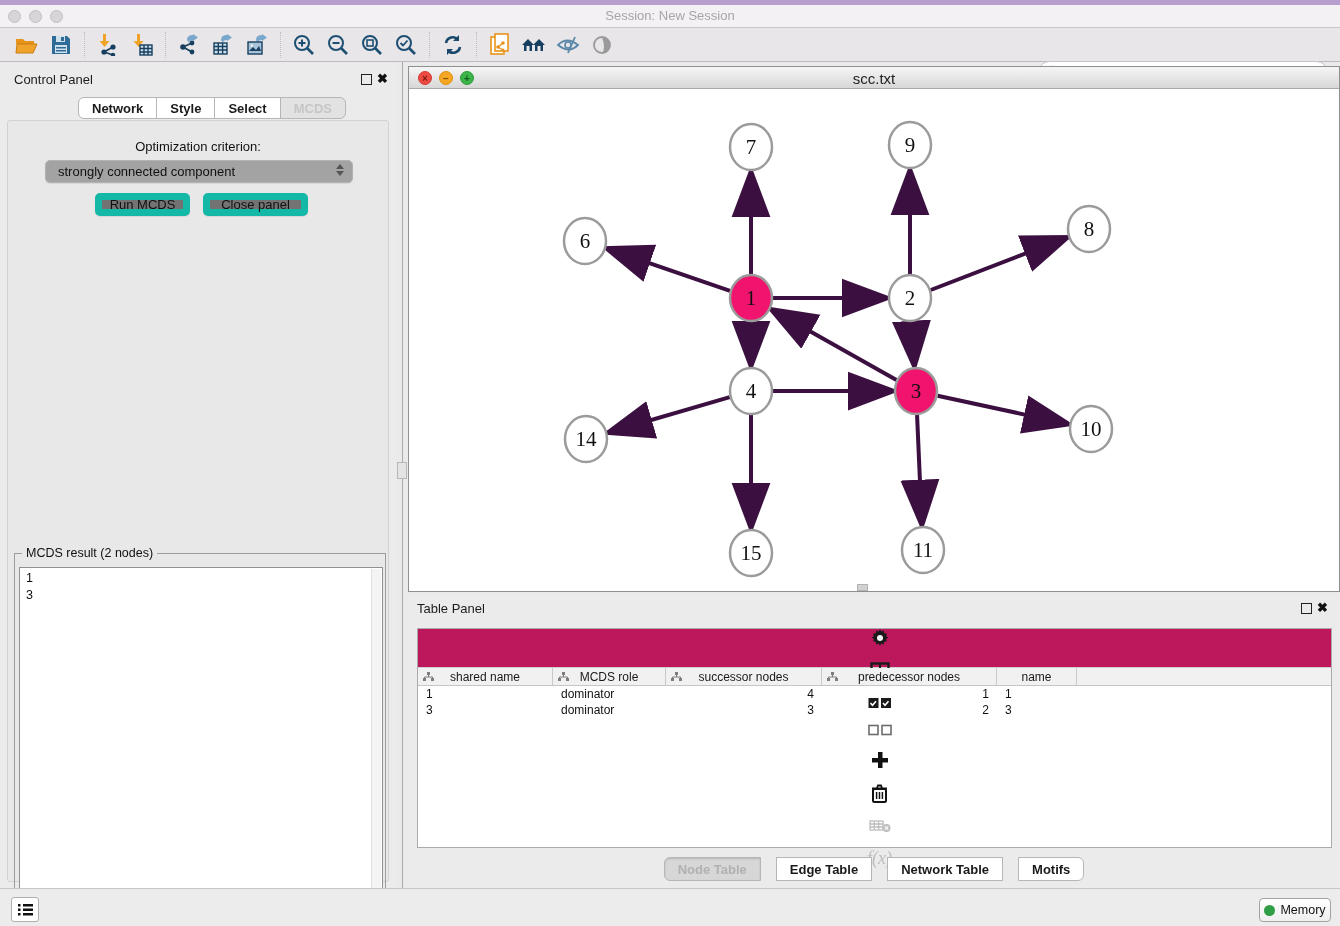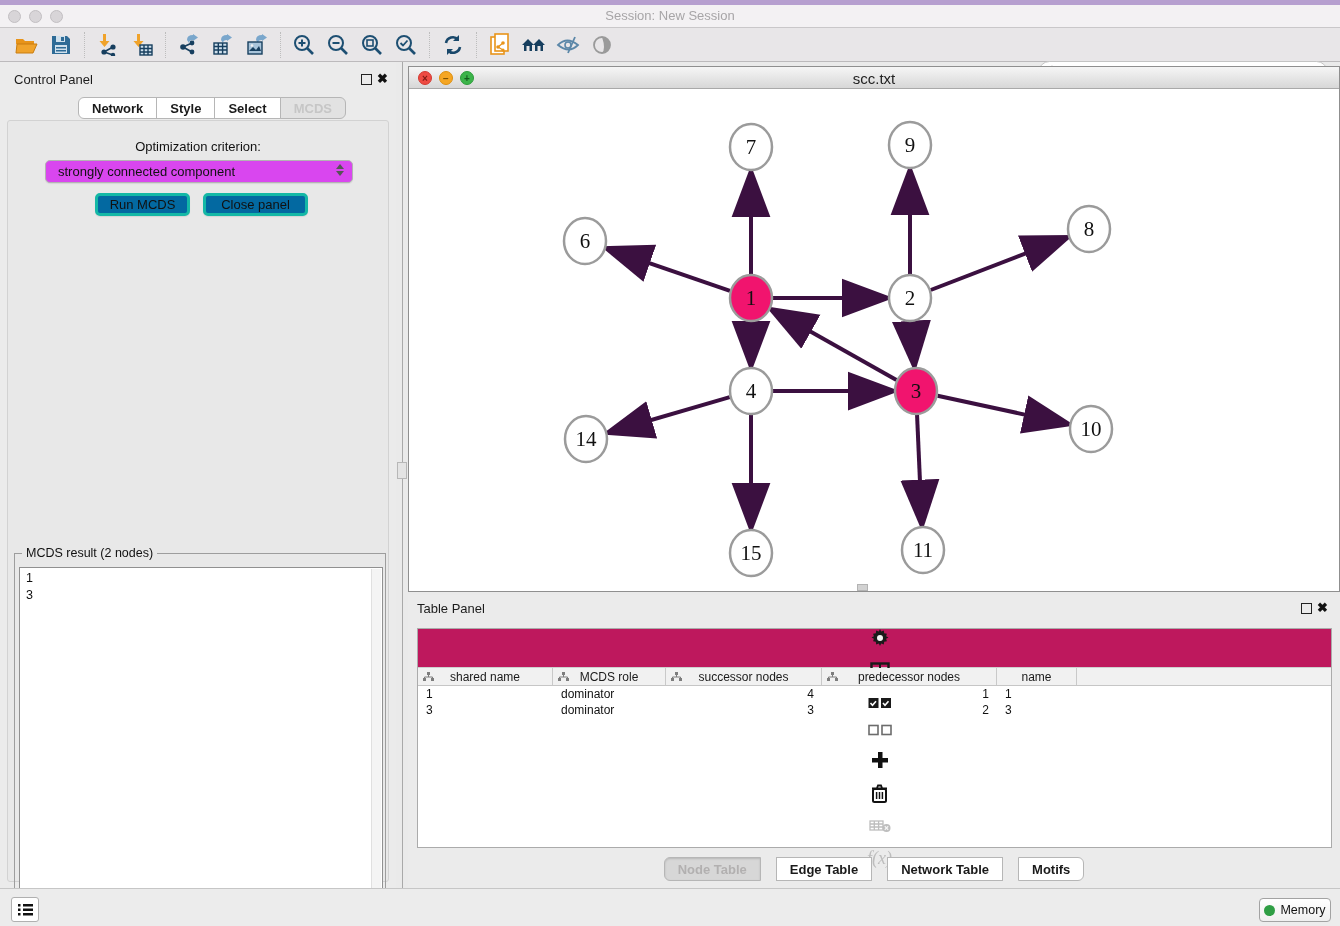--- a/index.html
+++ b/index.html
@@ -27,25 +27,25 @@
   #cp-title { position:absolute; left:14px; top:4px; font-size:13px; color:#1c1c1c; }
   .panel-float { position:absolute; top:6px; width:11px; height:11px; border:1.5px solid #222; background:transparent; }
   .panel-close { position:absolute; top:3px; font-size:13px; font-weight:bold; color:#111; line-height:16px; }
   #cp-tabs { position:absolute; left:78px; top:35px; display:flex; height:22px; }
   .seg { border:1px solid #b6b6b6; background:#fff; color:#1a1a1a; font-size:13px; font-weight:600; padding:0 13px; display:flex; align-items:center; margin-left:-1px; }
   .seg.first { border-radius:6px 0 0 6px; margin-left:0; }
   .seg.last  { border-radius:0 6px 6px 0; }
   .seg.disabled-selected { background:#e2e2e2; color:#c6c6c6; }
   #cp-body { position:absolute; left:7px; top:58px; width:382px; height:762px; background:#e8e8e8; border:1px solid #d2d2d2; border-radius:3px; }
   #opt-label { position:absolute; left:0; top:18px; width:100%; text-align:center; font-size:13px; color:#111; }
-  #criterion { position:absolute; left:37px; top:39px; width:308px; height:23px; background:#d946ef; border:1px solid #b3b3b3; border-radius:5px; font-size:13px; color:#111; display:flex; align-items:center; padding-left:12px; box-shadow:0 1px 1px rgba(0,0,0,.08); }
+  #criterion { position:absolute; left:37px; top:39px; width:308px; height:23px; background:#a3a3a3; border:1px solid #b3b3b3; border-radius:5px; font-size:13px; color:#111; display:flex; align-items:center; padding-left:12px; box-shadow:0 1px 1px rgba(0,0,0,.08); }
   #criterion .chevrons { position:absolute; right:8px; top:3px; display:flex; flex-direction:column; gap:2px; }
   .chev-up { width:0;height:0;border-left:4px solid transparent;border-right:4px solid transparent;border-bottom:5px solid #555; }
   .chev-dn { width:0;height:0;border-left:4px solid transparent;border-right:4px solid transparent;border-top:5px solid #555; }
-  .cp-btn { position:absolute; top:72px; height:23px; background:#0369a1; border:3px solid #14b8a6; border-radius:5px; font-size:13px; color:#111; display:flex; align-items:center; justify-content:center; box-shadow:0 1px 1px rgba(0,0,0,.08); }
+  .cp-btn { position:absolute; top:72px; height:23px; background:#737373; border:7px solid #14b8a6; border-radius:5px; font-size:13px; color:#111; display:flex; align-items:center; justify-content:center; box-shadow:0 1px 1px rgba(0,0,0,.08); }
   #run-btn { left:87px; width:95px; }
   #closep-btn { left:195px; width:105px; }
   #mcds-box { position:absolute; left:6px; top:432px; width:372px; height:384px; border:1px solid #9d9d9d; }
   #mcds-legend { position:absolute; left:7px; top:-8px; background:#e8e8e8; padding:0 4px; font-size:12.5px; color:#111; }
   #mcds-text { position:absolute; left:4px; top:13px; width:364px; height:362px; background:#fff; border:1px solid #909090; font-size:12.5px; color:#111; line-height:17px; padding:2px 6px; white-space:pre; }
   #mcds-scroll { position:absolute; right:1px; top:1px; width:10px; height:360px; background:#f4f4f4; border-left:1px solid #e0e0e0; }
 
   
   #v-split { left:402px; top:62px; width:1px; height:826px; background:#a9a9a9; }
   #v-handle { left:397px; top:462px; width:10px; height:17px; background:#e4e4e4; border:1px solid #b7b7b7; }

